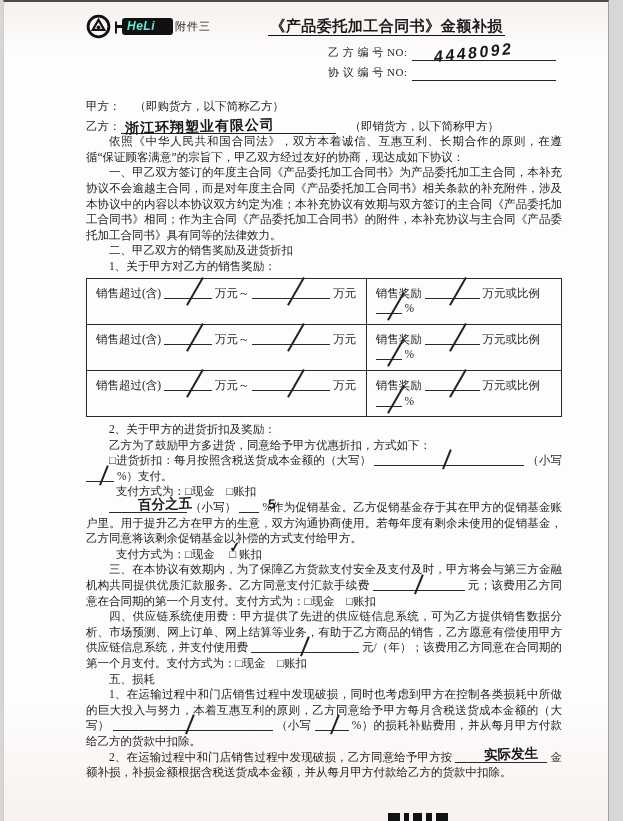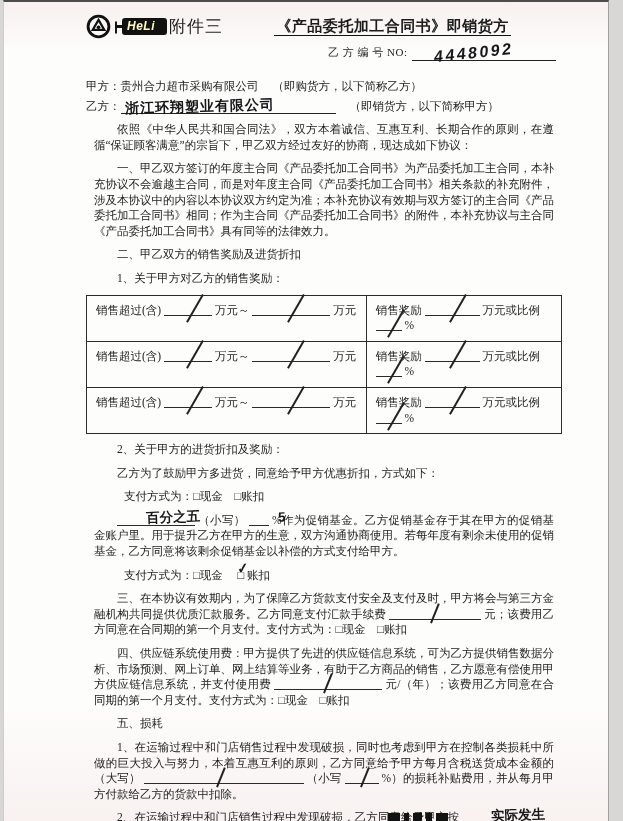--- a/index.html
+++ b/index.html
@@ -12,31 +12,31 @@
   .paper{
     position:absolute;left:3px;top:0;width:606px;height:821px;
     background:linear-gradient(180deg,#f7f0ee 0%,#fdfdfc 6%,#fdfdfc 86%,#f8f1ef 100%);
     border-top:2px solid #4c4c4c;
     border-right:1px solid #9f9f9f;
     border-left:1px solid #cfcdcb;
     box-sizing:border-box;
     padding:8px 46px 0 82px;
   }
   .body-text{font-size:11.5px;line-height:15.6px;}
-  p{margin:8px;text-align:justify;}
+  p{margin:0;text-align:justify;}
   .indent{text-indent:2em;}
   .pay-line{padding-left:2.6em;}
   
   .hdr{display:flex;align-items:center;margin:4px 0 2px 0;}
   .logo-circle{width:25px;height:25px;flex:0 0 auto;}
   .wordmark{display:inline-flex;align-items:center;margin-left:4px;}
   .wm-h{width:7px;height:14px;background:#111;clip-path:polygon(0 15%,28% 15%,28% 40%,100% 40%,100% 60%,28% 60%,28% 100%,0 100%);}
-  .wm-box{background:#111;color:#fef9c3;font-family:"Liberation Sans",sans-serif;
-    font-weight:bold;font-style:italic;font-size:12px;padding:1px 12px 2px 5px;border-radius:3px;letter-spacing:.5px;}
-  .attach{font-size:17px;margin-left:2px;letter-spacing:1px;}
+  .wm-box{background:#111;color:#5eead4;font-family:"Liberation Sans",sans-serif;
+    font-weight:bold;font-style:italic;font-size:12px;padding:1px 18px 2px 5px;border-radius:3px;letter-spacing:.5px;}
+  .attach{font-size:11px;margin-left:2px;letter-spacing:1px;}
   .doc-title{flex:1;text-align:center;font-size:15px;font-weight:bold;letter-spacing:.5px;}
   .doc-title span{border-bottom:1.6px solid #111;padding:0 2px 1px 2px;}
   
   .nos{width:228px;margin-left:auto;margin-right:6px;font-size:11px;}
   .no-row{display:flex;align-items:flex-end;height:20px;position:relative;}
   .no-row .lbl{white-space:nowrap;letter-spacing:.5px;}
   .no-row .line{flex:1;border-bottom:1.2px solid #222;height:1px;margin-left:5px;position:relative;}
   .hw{color:#17171a;font-family:"Liberation Sans",sans-serif;}
   .hw-no{position:absolute;left:22px;bottom:-1px;font-size:16px;font-weight:600;
     transform:rotate(-6deg) skewX(-10deg);letter-spacing:2.5px;white-space:nowrap;}
@@ -76,37 +76,40 @@
     <svg class="logo-circle" viewBox="0 0 30 30">
       <circle cx="15" cy="15" r="12.5" fill="none" stroke="#111" stroke-width="3.4"></circle>
       <path d="M15 7 L22 19 L8 19 Z" fill="none" stroke="#111" stroke-width="2.6"></path>
       <circle cx="15" cy="16" r="2.2" fill="#111"></circle>
     </svg>
     <span class="wordmark">
       <span class="wm-h"></span>
       <span class="wm-box">HeLi</span>
     </span>
     <span class="attach">附件三</span>
-    <span class="doc-title"><span>《产品委托加工合同书》即销货方</span></span>
+    <span class="doc-title"><span>《产品委托加工合同书》金额补损</span></span>
   </div>
 
   <div class="nos body-text">
     <div class="no-row">
       <span class="lbl">乙 方 编 号  NO:</span>
       <span class="line">
         <b class="hw hw-no">4448092</b>
       </span>
     </div>
+    <div class="no-row">
+      <span class="lbl">协 议 编 号  NO:</span>
+      <span class="line"></span>
+    </div>
   </div>
 
   <div class="body-text" style="margin-top:9px;">
 
     <div class="party-row">
       <span>甲方：</span>
-      <span>贵州合力超市采购有限公司</span>
       <span class="party-note">（即购货方，以下简称乙方）</span>
     </div>
     <div class="party-row" style="margin-top:4px;">
       <span>乙方：</span>
       <span class="b-line">
         <b class="hw hw-name">浙江环翔塑业有限公司</b>
       </span>
       <span class="party-note">（即销货方，以下简称甲方）</span>
     </div>
 
@@ -162,20 +165,27 @@
           <span>万元或比例</span>
           <span class="bl" style="width:26px"><i class="sl sl-t"></i></span>
           <span>%</span>
         </div>
       </div>
     </div>
 
     <p class="indent">2、关于甲方的进货折扣及奖励：</p>
     <p class="indent">乙方为了鼓励甲方多进货，同意给予甲方优惠折扣，方式如下：</p>
 
+    <p class="indent">
+      <span>□进货折扣：每月按照含税送货成本金额的（大写）</span>
+      <span class="bl" style="width:150px"><i class="sl"></i></span>
+      <span>（小写</span>
+      <span class="bl" style="width:28px"><i class="sl"></i></span>
+      <span>%）支付。</span>
+    </p>
     <p class="pay-line">支付方式为：□现金　□账扣</p>
 
     <p class="indent">
       <span class="bl" style="width:78px"><b class="hw hw-in">百分之五</b></span>
       <span>（小写）</span>
       <span class="bl" style="width:20px"><b class="hw hw-in">5</b></span>
       <span>%作为促销基金。乙方促销基金存于其在甲方的促销基金账户里。用于提升乙方在甲方的生意，双方沟通协商使用。若每年度有剩余未使用的促销基金，乙方同意将该剩余促销基金以补偿的方式支付给甲方。</span>
     </p>
     <p class="pay-line">
       <span>支付方式为：□现金　</span>

